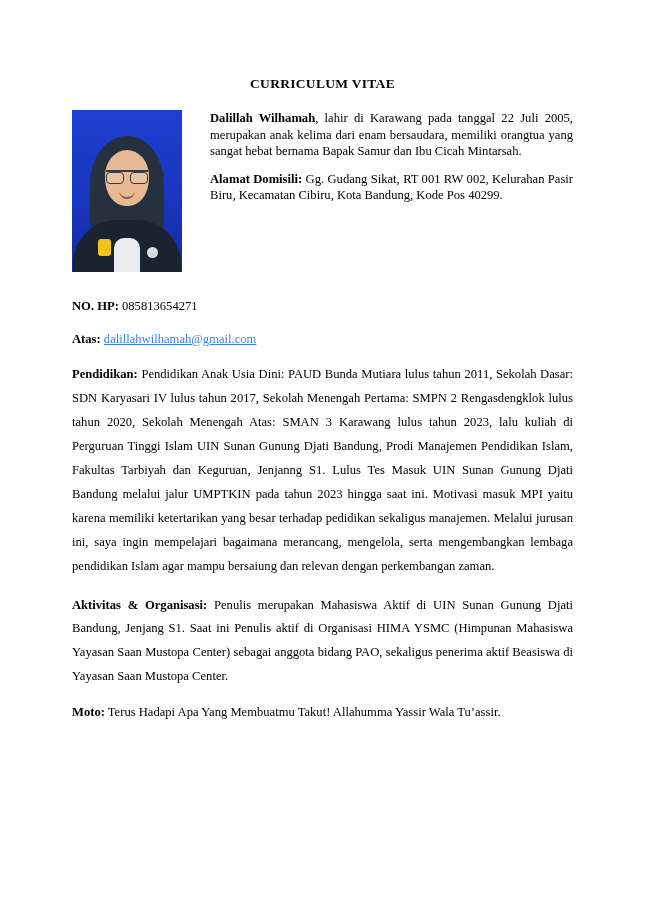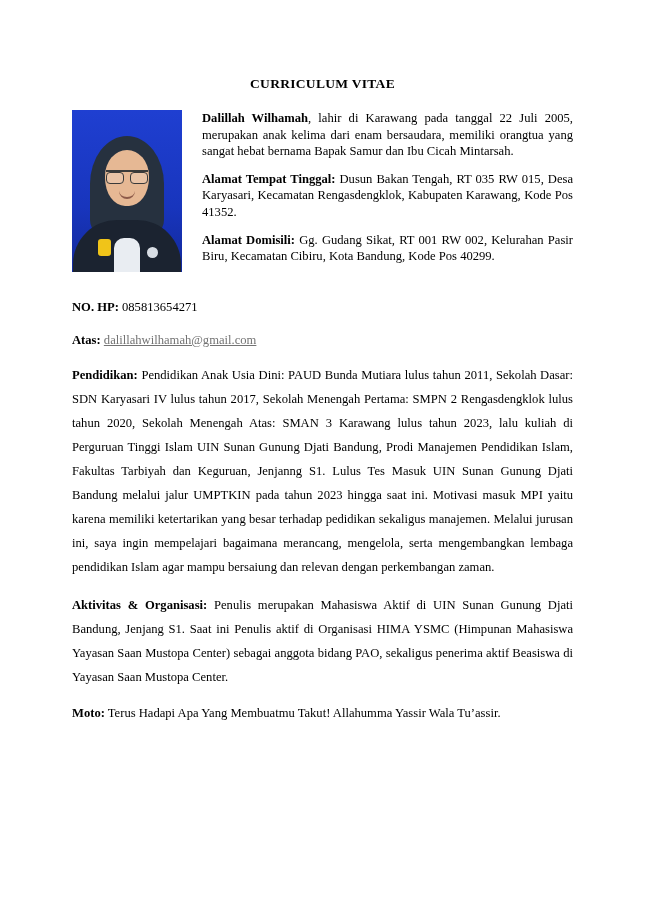--- a/index.html
+++ b/index.html
@@ -24,21 +24,21 @@
   .doc-title {
     text-align: center;
     font-weight: bold;
     font-size: 13.5px;
     letter-spacing: 0.3px;
     margin: 16px 0 18px 0;
   }
   .header-block {
     display: flex;
     align-items: flex-start;
-    gap: 20px;
+    gap: 28px;
   }
   .photo {
     width: 110px;
     height: 162px;
     flex: 0 0 110px;
     background: linear-gradient(180deg, #1f3fd1 0%, #1835bd 60%, #12299b 100%);
     position: relative;
     overflow: hidden;
   }
   
@@ -149,21 +149,21 @@
   }
   .body-block p {
     margin: 0 0 15px 0;
     line-height: 1.9;
     text-align: justify;
   }
   .line-tight {
     line-height: 1.4 !important;
   }
   .email-link {
-    color: #737373;
+    color: #3b82f6;
     text-decoration: underline;
     font-family: Liberation Serif, serif;
   }
   .moto {
     margin-top: 4px;
   }
 </style>
 </head>
 <body>
 
@@ -178,21 +178,20 @@
       <div class="glasses"></div>
       <div class="smile"></div>
       <div class="blazer"></div>
       <div class="shirt"></div>
       <div class="badge"></div>
       <div class="badge2"></div>
     </div>
 
     <div class="header-text">
       <p><b>Dalillah Wilhamah</b><span>, lahir di Karawang pada tanggal 22 Juli 2005, merupakan anak kelima dari enam bersaudara, memiliki orangtua yang sangat hebat bernama Bapak Samur dan Ibu Cicah Mintarsah.</span></p>
-      <p><b>Alamat Tempat Tinggal:</b><span> Dusun Bakan Tengah, RT 035 RW 015, Desa Karyasari, Kecamatan Rengasdengklok, Kabupaten Karawang, Kode Pos 41352.</span></p>
       <p><b>Alamat Domisili:</b><span> Gg. Gudang Sikat, RT 001 RW 002, Kelurahan Pasir Biru, Kecamatan Cibiru, Kota Bandung, Kode Pos 40299.</span></p>
     </div>
   </div>
 
   <div class="body-block">
     <p class="line-tight"><b>NO. HP:</b><span> 085813654271</span></p>
 
     <p class="line-tight"><b>Atas:</b>&nbsp;<a class="email-link" href="#">dalillahwilhamah@gmail.com</a></p>
 
     <p><b>Pendidikan:</b><span> Pendidikan Anak Usia Dini: PAUD Bunda Mutiara lulus tahun 2011, Sekolah Dasar: SDN Karyasari IV lulus tahun 2017, Sekolah Menengah Pertama: SMPN 2 Rengasdengklok lulus tahun 2020, Sekolah Menengah Atas: SMAN 3 Karawang lulus tahun 2023, lalu kuliah di Perguruan Tinggi Islam UIN Sunan Gunung Djati Bandung, Prodi Manajemen Pendidikan Islam,  Fakultas Tarbiyah dan Keguruan, Jenjanng S1. Lulus Tes Masuk  UIN Sunan Gunung Djati Bandung melalui jalur UMPTKIN pada tahun 2023 hingga saat ini. Motivasi masuk MPI yaitu karena memiliki ketertarikan yang besar terhadap pedidikan sekaligus manajemen. Melalui jurusan ini,  saya ingin mempelajari bagaimana merancang, mengelola, serta mengembangkan lembaga pendidikan Islam agar mampu bersaiung dan relevan dengan perkembangan zaman.</span></p>

